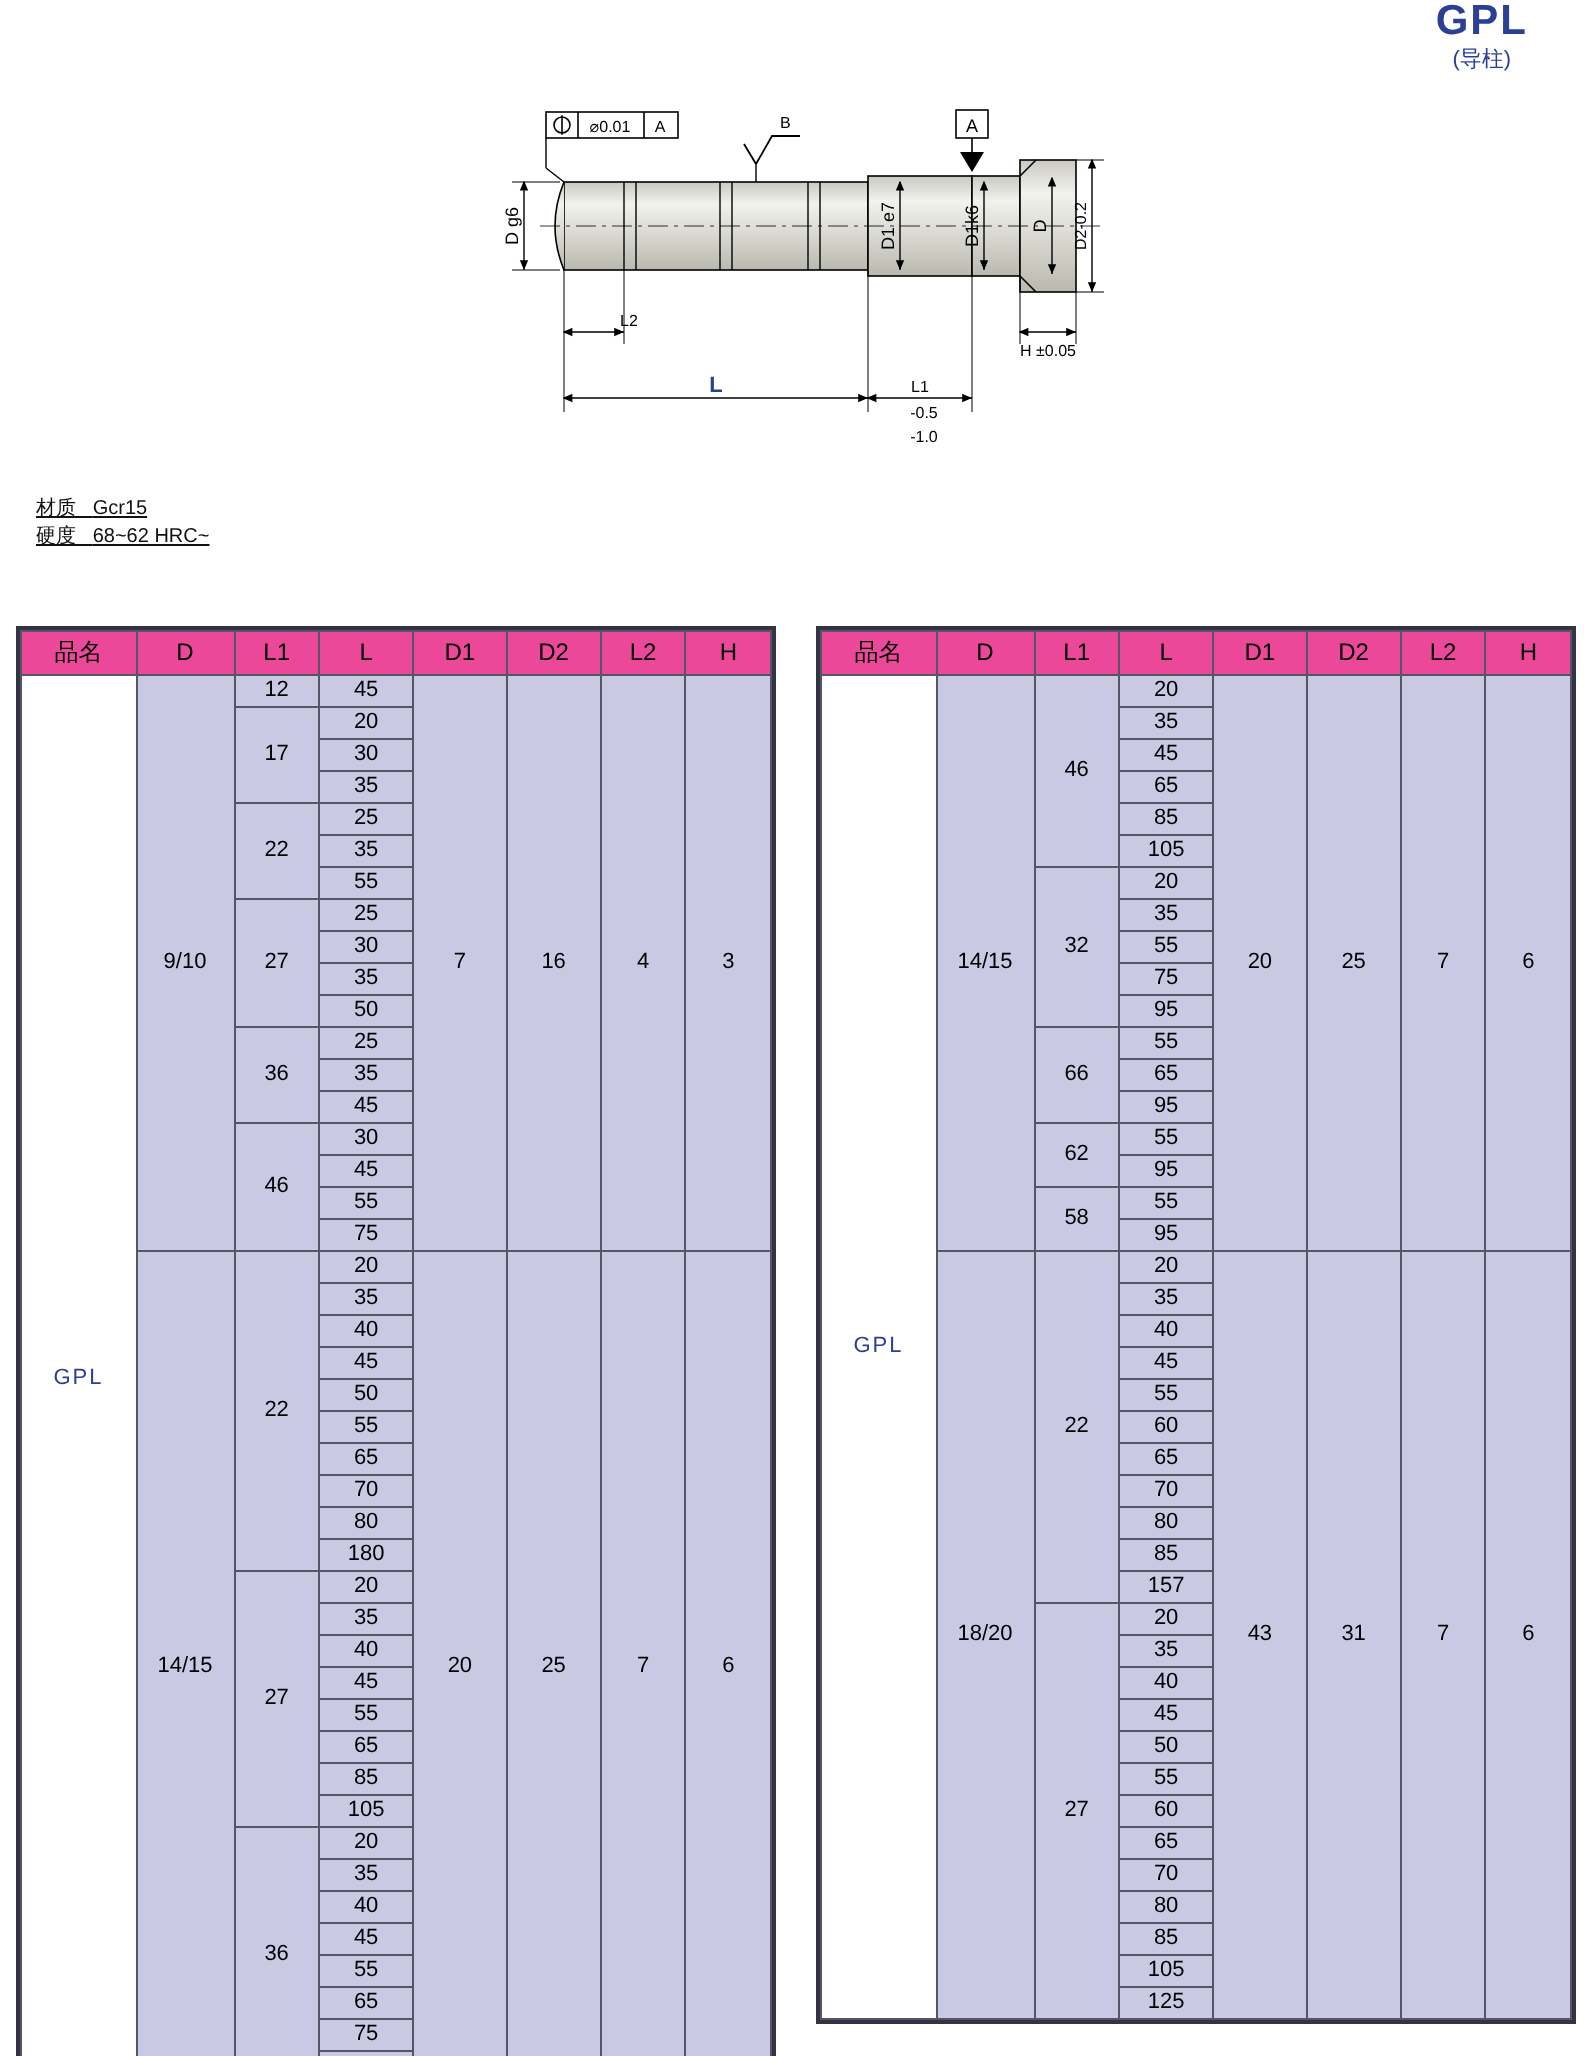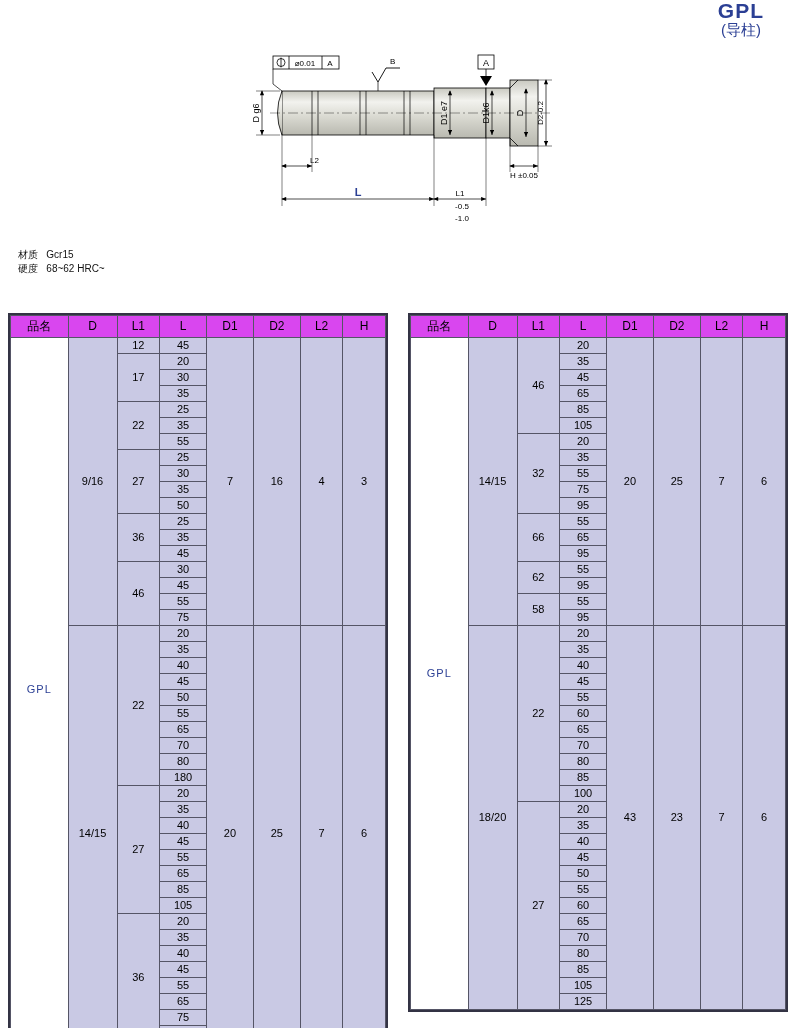--- a/index.html
+++ b/index.html
@@ -24,21 +24,21 @@
     text-align: center;
     color: #2b3f94;
   }
   .page-header .title {
     font-size: 21px;
     font-weight: bold;
     letter-spacing: 1px;
     line-height: 22px;
   }
   .page-header .subtitle {
-    font-size: 15px;
+    font-size: 11px;
     line-height: 14px;
     margin-top: 1px;
   }
 
   
   .drawing {
     position: absolute;
     left: 240px;
     top: 44px;
     width: 330px;
@@ -47,20 +47,21 @@
   .drawing svg { display: block; }
 
   
   .material-note {
     position: absolute;
     left: 18px;
     top: 248px;
     font-size: 10px;
     line-height: 14px;
     color: #111;
+    text-decoration: underline;
   }
   .material-note .row { white-space: nowrap; }
   .material-note .lbl { letter-spacing: 0px; }
 
   
   .tbl-wrap {
     position: absolute;
     top: 313px;
   }
   .tbl-left  { left: 8px;  width: 376px; }
@@ -78,21 +79,21 @@
   table.spec th, table.spec td {
     font-size: 11px;
     text-align: center;
     vertical-align: middle;
     padding: 0;
     height: 15px;
     line-height: 15px;
     font-weight: normal;
   }
   table.spec thead th {
-    background: #d946ef;
+    background: #ec4899;
     height: 21px;
     line-height: 21px;
     font-size: 12px;
   }
   td.name-cell {
     background: #ffffff;
     color: #2b3f94;
     font-weight: bold;
     font-size: 15px;
     letter-spacing: 1px;
@@ -261,21 +262,21 @@
           <th>L</th>
           <th>D1</th>
           <th>D2</th>
           <th>L2</th>
           <th>H</th>
         </tr>
       </thead>
       <tbody>
         <tr>
           <td class="name-cell" rowspan="44">GPL</td>
-          <td rowspan="18">9/16</td>
+          <td rowspan="18">9/10</td>
           <td rowspan="1">12</td>
           <td>45</td>
           <td rowspan="18">7</td>
           <td rowspan="18">16</td>
           <td rowspan="18">4</td>
           <td rowspan="18">3</td>
         </tr>
         <tr>
           <td rowspan="3">17</td>
           <td>20</td>
@@ -510,21 +511,21 @@
           <td>55</td>
         </tr>
         <tr>
           <td>95</td>
         </tr>
         <tr>
           <td rowspan="24" class="thickline-top">18/20</td>
           <td rowspan="11" class="thickline-top">22</td>
           <td class="thickline-top">20</td>
           <td rowspan="24" class="thickline-top">43</td>
-          <td rowspan="24" class="thickline-top">23</td>
+          <td rowspan="24" class="thickline-top">31</td>
           <td rowspan="24" class="thickline-top">7</td>
           <td rowspan="24" class="thickline-top">6</td>
         </tr>
         <tr>
           <td>35</td>
         </tr>
         <tr>
           <td>40</td>
         </tr>
         <tr>
@@ -542,21 +543,21 @@
         <tr>
           <td>70</td>
         </tr>
         <tr>
           <td>80</td>
         </tr>
         <tr>
           <td>85</td>
         </tr>
         <tr>
-          <td>100</td>
+          <td>157</td>
         </tr>
         <tr>
           <td rowspan="13">27</td>
           <td>20</td>
         </tr>
         <tr>
           <td>35</td>
         </tr>
         <tr>
           <td>40</td>

